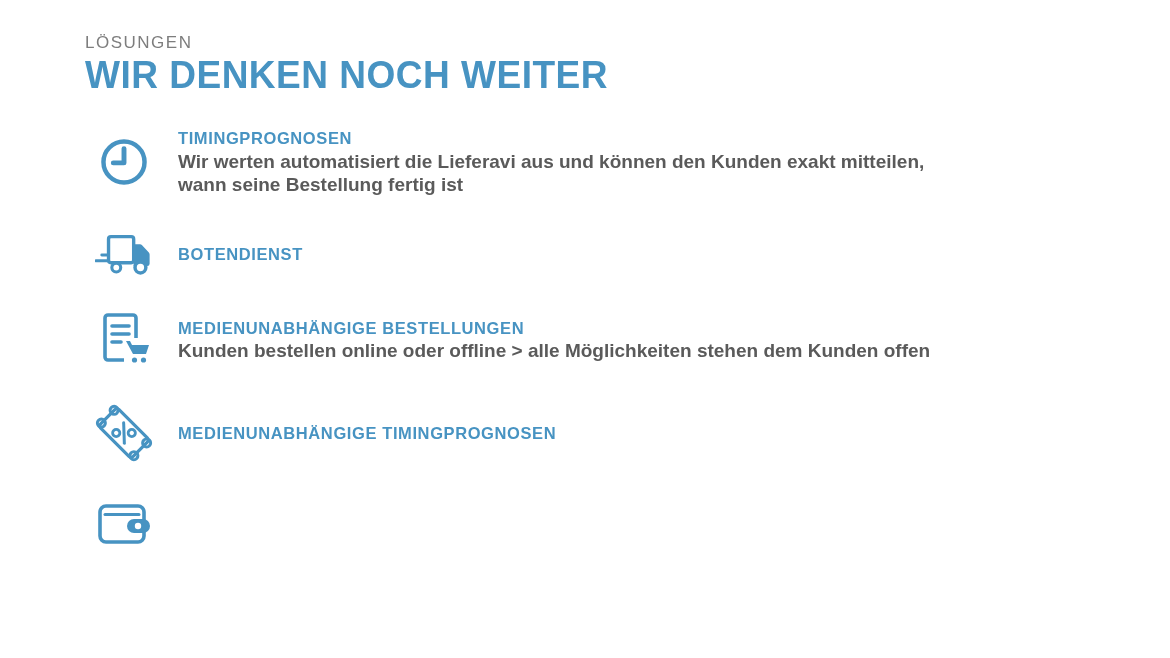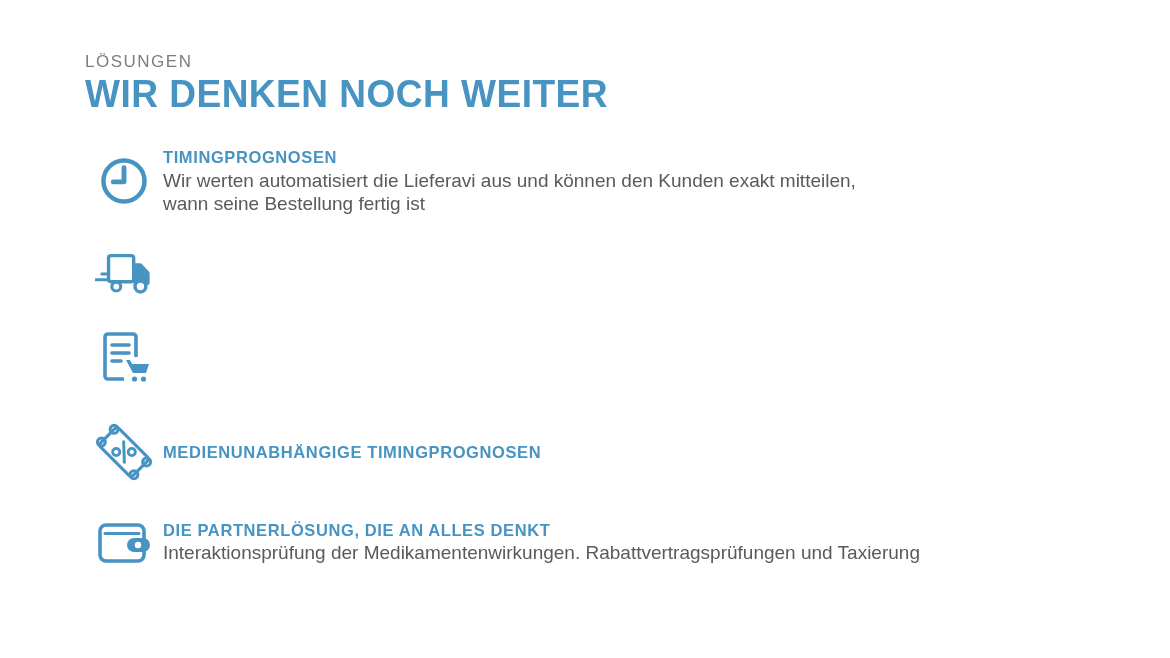--- a/index.html
+++ b/index.html
@@ -1,45 +1,45 @@
 <!DOCTYPE html>
 <html><head>
 <meta charset="utf-8">
 <style>
   html,body { margin:0; padding:0; background:#ffffff; }
   body {
     width:1170px; height:658px; overflow:hidden;
     font-family:"Liberation Sans", sans-serif;
     -webkit-font-smoothing:antialiased;
   }
-  .slide { padding:52px 40px 0 85px; }
+  .slide { padding:33px 40px 0 85px; }
 
   .eyebrow {
     color:#7d7d7d; font-size:17px; font-weight:400;
     letter-spacing:1.5px; line-height:1.2;
   }
   .title {
     color:#4793c2; font-size:39px; font-weight:700;
     letter-spacing:0.5px; line-height:1.0; margin-top:2px;
     transform:scaleX(0.95); transform-origin:left center;
     white-space:nowrap;
   }
 
   .items { margin-top:34px; }
-  .item { display:flex; align-items:center; margin-bottom:33px; }
+  .item { display:flex; align-items:center; margin-bottom:33px;gap:15px; }
   .icon-cell {
     flex:0 0 78px; display:flex; justify-content:center; align-items:center;
   }
   .text-cell { flex:1 1 auto; }
   .item-heading {
     color:#4793c2; font-size:16.5px; font-weight:700;
     letter-spacing:0.6px; line-height:1.25;
   }
   .item-body {
-    color:#5a5a5a; font-size:19px; font-weight:400;
+    color:#5a5a5a; font-size:19px; font-weight:700;
     line-height:23px; white-space:pre-line; margin-top:1px;
   }
 
   .ic { display:block; }
   .st { stroke:#4793c2; fill:none; }
   .fl { fill:#4793c2; stroke:none; }
   .wh { fill:#ffffff; }
   .coupon-rot { transform:rotate(-45deg); transform-origin:32px 32px; }
 </style>
 </head>
@@ -73,35 +73,40 @@
         <svg class="ic" width="58" height="50" viewBox="0 0 60 50">
           <line class="st" x1="7" y1="26" x2="14" y2="26" stroke-width="3" stroke-linecap="round"></line>
           <line class="st" x1="1" y1="32" x2="14" y2="32" stroke-width="3" stroke-linecap="round"></line>
           <rect class="st" x="14" y="7" width="26" height="27" rx="2.5" stroke-width="3.5"></rect>
           <path class="fl" d="M40 15 h6.5 a3 3 0 0 1 2.2 1 l7 7.5 a3 3 0 0 1 0.8 2 v9.5 a2.5 2.5 0 0 1 -2.5 2.5 h-14 z"></path>
           <circle class="st wh" cx="22" cy="39" r="4.6" stroke-width="3.2" fill="#ffffff"></circle>
           <circle class="st wh" cx="47" cy="39" r="5.6" stroke-width="3.6" fill="#ffffff"></circle>
         </svg>
       </div>
       <div class="text-cell">
+        <div class="item-heading">BOTENDIENST</div>
       </div>
     </div>
 
     <div class="item">
       <div class="icon-cell">
         <svg class="ic" width="54" height="56" viewBox="0 0 54 56">
           <rect class="st" x="8" y="3" width="31" height="45" rx="3" stroke-width="3.6"></rect>
           <line class="st" x1="15" y1="14" x2="32" y2="14" stroke-width="3.6" stroke-linecap="round"></line>
           <line class="st" x1="15" y1="22" x2="32" y2="22" stroke-width="3.6" stroke-linecap="round"></line>
           <line class="st" x1="15" y1="30" x2="24" y2="30" stroke-width="3.6" stroke-linecap="round"></line>
           <rect class="wh" x="27" y="26" width="27" height="30"></rect>
           <path class="fl" d="M29 29 h4 l2 4 h17 l-3 9 h-13 z"></path>
           <circle class="fl" cx="37.5" cy="48" r="2.6"></circle>
           <circle class="fl" cx="46.5" cy="48" r="2.6"></circle>
         </svg>
+      </div>
+      <div class="text-cell">
+        <div class="item-heading">MEDIENUNABHÄNGIGE BESTELLUNGEN</div>
+        <div class="item-body">Kunden bestellen online oder offline &gt; alle Möglichkeiten stehen dem Kunden offen</div>
       </div>
     </div>
 
     <div class="item">
       <div class="icon-cell">
         <svg class="ic" width="64" height="64" viewBox="0 0 64 64">
           <g class="coupon-rot">
             <rect class="st" x="19" y="9" width="26" height="46" rx="3" stroke-width="3.2"></rect>
             <circle class="st" cx="23" cy="9" r="4" stroke-width="3" fill="#ffffff"></circle>
             <circle class="st" cx="41" cy="9" r="4" stroke-width="3" fill="#ffffff"></circle>
@@ -120,20 +125,16 @@
 
     <div class="item">
       <div class="icon-cell">
         <svg class="ic" width="56" height="50" viewBox="0 0 56 50">
           <rect class="st" x="4" y="8" width="44" height="36" rx="6" stroke-width="3.6"></rect>
           <path class="st" d="M9 16.5 H43" stroke-width="3" stroke-linecap="round"></path>
           <rect class="fl" x="31" y="21" width="23" height="14" rx="7"></rect>
           <circle class="wh" cx="42" cy="28" r="3.2"></circle>
         </svg>
       </div>
-      <div class="text-cell">
-        <div class="item-heading">DIE PARTNERLÖSUNG, DIE AN ALLES DENKT</div>
-        <div class="item-body">Interaktionsprüfung der Medikamentenwirkungen. Rabattvertragsprüfungen und Taxierung</div>
-      </div>
     </div>
 
   </div>
 </div>
 
 </body></html>

